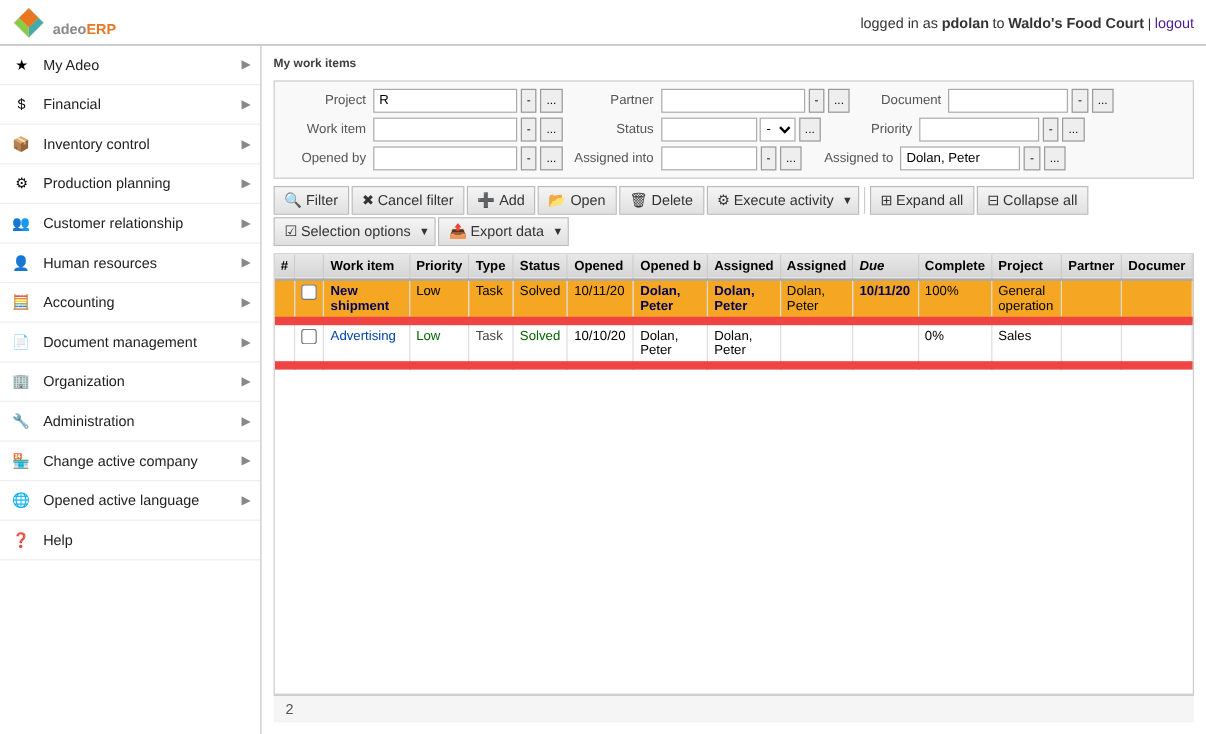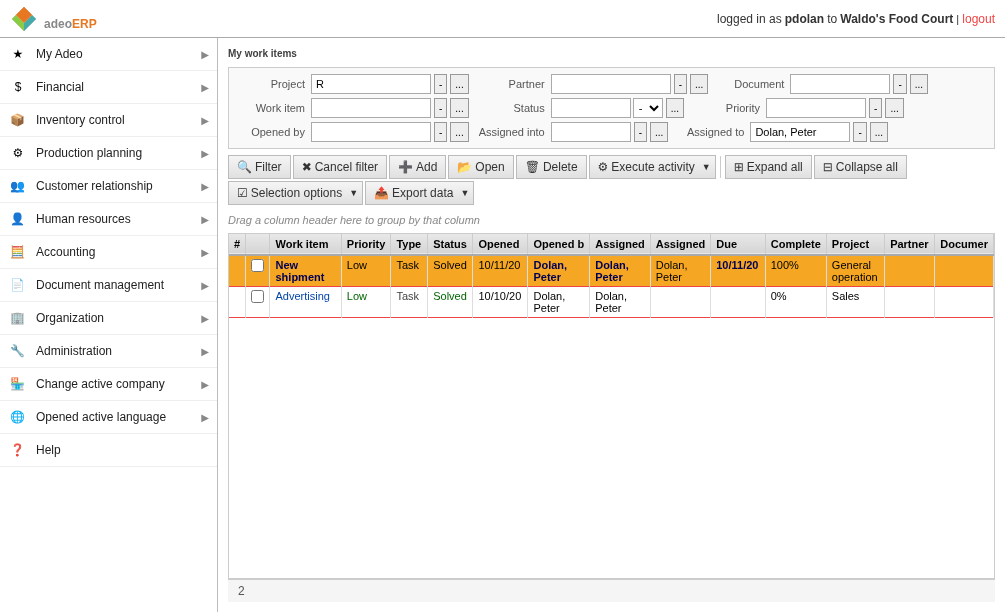--- a/index.html
+++ b/index.html
@@ -15,21 +15,21 @@
       justify-content: space-between;
       padding: 0 10px;
     }
     #logo-area { display: flex; align-items: flex-end; gap: 6px; }
     #logo-diamond {
       width: 28px; height: 28px;
     }
     #logo-text { font-size: 18px; font-weight: bold; color: #555; }
     #logo-text span { color: #e87722; }
     #user-info { font-size: 11px; color: #333; }
-    #user-info a { color: #ef4444; text-decoration: none; text-align: right; }
+    #user-info a { color: #4c1d95; text-decoration: none; text-align: right; }
 
     
     #main-layout { display: flex; flex: 1; overflow: hidden; }
 
     
     #sidebar {
       width: 218px;
       background: #fff;
       border-right: 1px solid #bbb;
       display: flex;
@@ -152,21 +152,21 @@
     #work-table thead th {
       padding: 4px 5px;
       text-align: left;
       font-size: 11px;
       font-weight: bold;
       border-right: 1px solid #ccc;
       white-space: nowrap;
       cursor: pointer;
       user-select: none;
     }
-    #work-table tbody tr { border-bottom: 1px solid #ef4444; margin-left: 12px; }
+    #work-table tbody tr { border-bottom: 7px solid #ef4444; margin-left: 12px; }
     #work-table tbody td {
       padding: 3px 5px;
       font-size: 11px;
       border-right: 1px solid #ddd;
       vertical-align: top;
     }
     .row-selected { background: #f5a623 !important; }
     .row-selected td { color: #000; }
     .row-selected .cell-link { color: #000055 !important; font-weight: bold; }
 
@@ -397,37 +397,36 @@
         <span>Selection options</span>
         <span style="margin-left:4px; font-size:9px;">▼</span>
       </button>
       <button class="tool-btn tool-btn-dropdown">
         <span>📤</span>
         <span>Export data</span>
         <span style="margin-left:4px; font-size:9px;">▼</span>
       </button>
     </div>
 
-    <div id="drag-hint">Drag a column header here to group by that column</div>
 
     <div id="work-table-wrapper">
       <table id="work-table">
         <thead>
           <tr>
             <th style="width:18px;">#</th>
             <th style="width:20px;"></th>
             <th style="width:120px;">Work item</th>
             <th style="width:50px;">Priority</th>
             <th style="width:45px;">Type</th>
             <th style="width:50px;">Status</th>
             <th style="width:65px;">Opened</th>
             <th style="width:60px;text-align:right;">Opened b</th>
             <th style="width:60px;">Assigned</th>
             <th style="width:60px;">Assigned</th>
-            <th style="width:65px;">Due</th>
+            <th style="width:65px;font-style:italic;">Due</th>
             <th style="width:55px;">Complete</th>
             <th style="width:70px;">Project</th>
             <th style="width:55px;">Partner</th>
             <th style="width:55px;">Documer</th>
           </tr>
         </thead>
         <tbody id="table-body">
         <tr class="row-selected">
               <td class="num-col"></td>
               <td class="check-col"><input type="checkbox" style=""></td>

